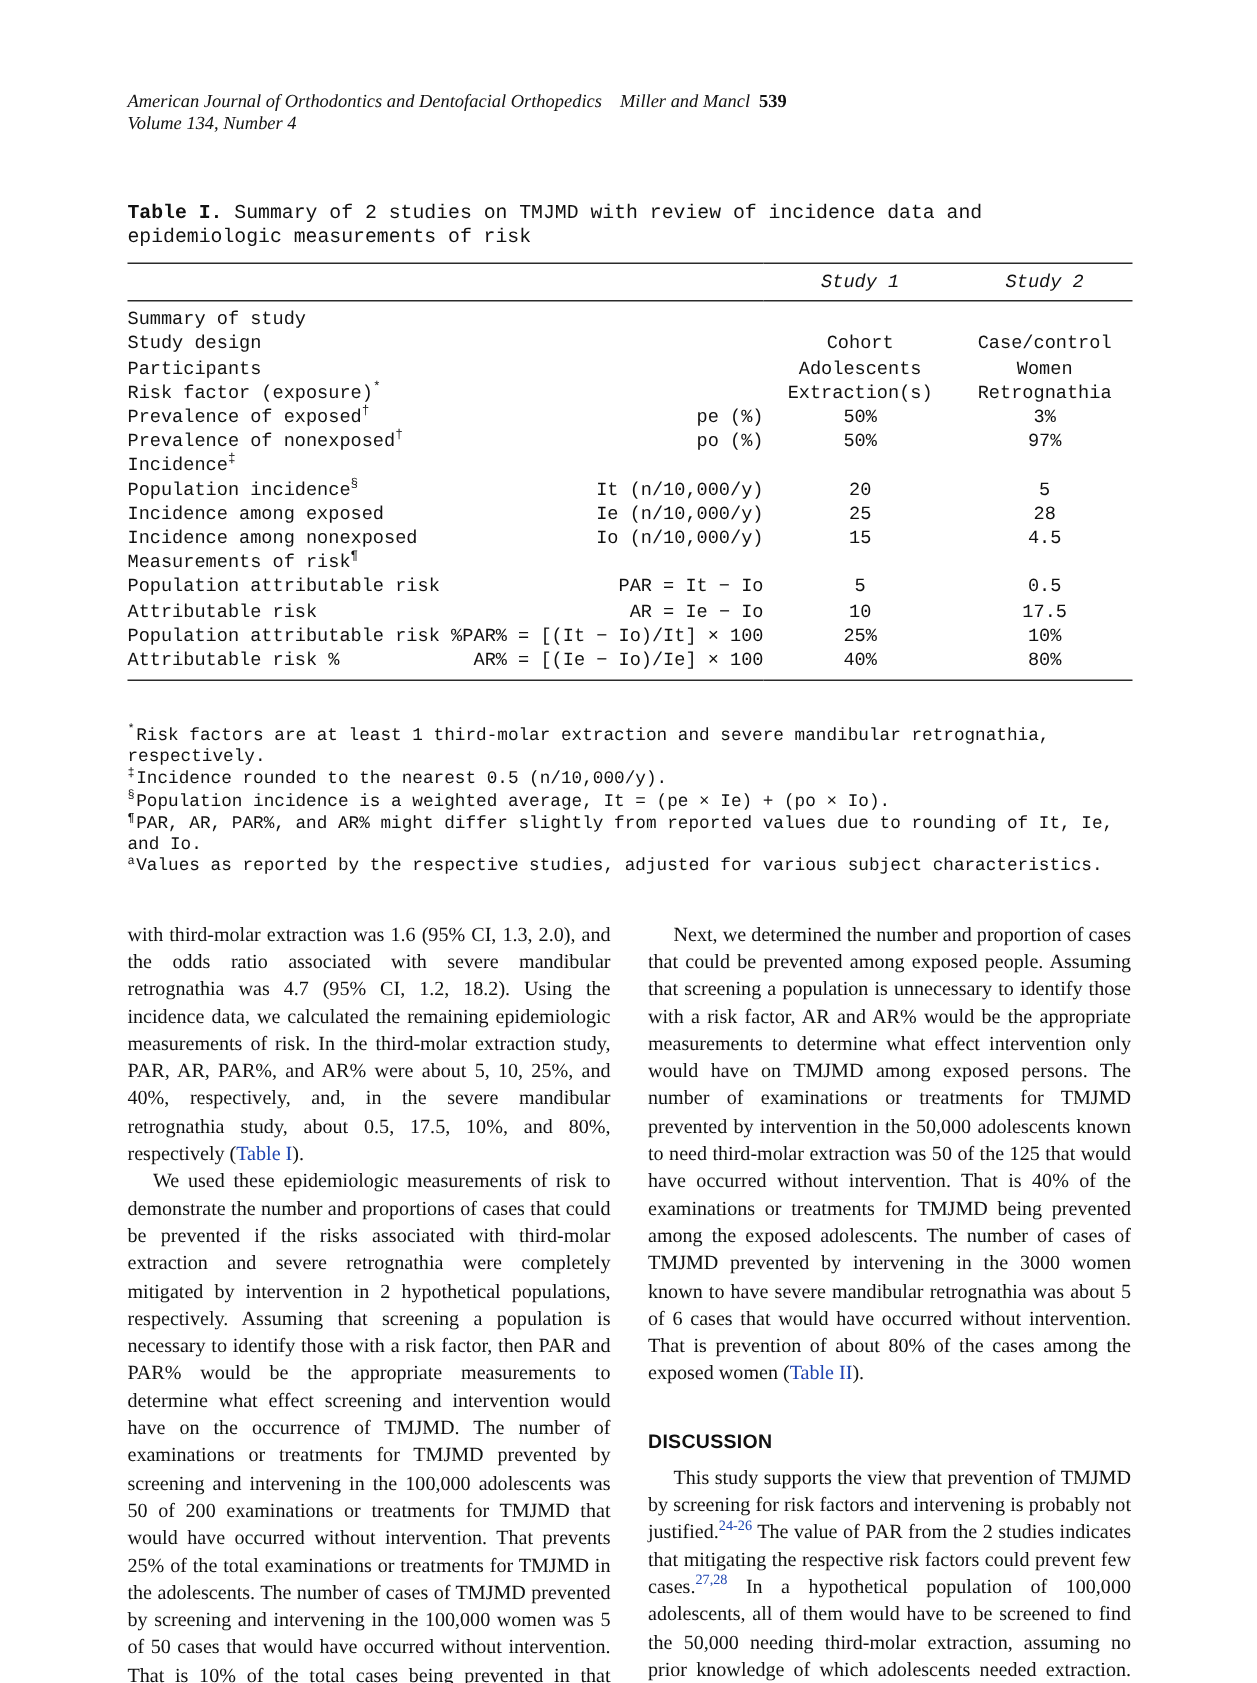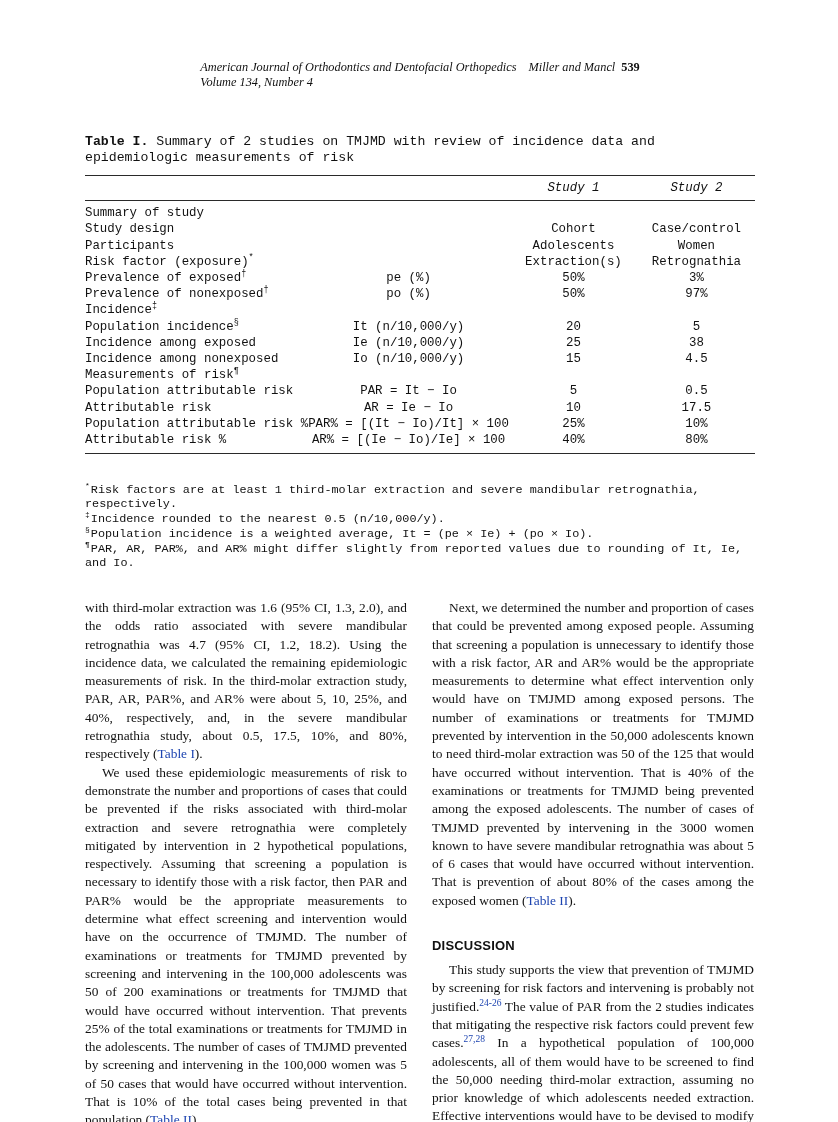--- a/index.html
+++ b/index.html
@@ -11,21 +11,21 @@
     background: #ffffff;
     padding: 60px 83px 0 85px;
     font-family: "Liberation Serif", serif;
     color: var(--text-color, #111111);
     overflow: hidden;
   }
 
   
   .running-head {
     display: flex;
-    justify-content: center;
+    justify-content: flex-start;
     align-items: flex-start;
     font-size: 12.3px;
     line-height: 15px;
   }
   .running-head .journal-block { font-style: italic; }
   .running-head .authors { font-style: italic; margin-left: 12px; }
   .running-head .page-num { font-style: normal; font-weight: bold; margin-left: 6px; }
 
   
   .table-block { margin-top: 44px; font-family: Liberation Mono, monospace; }
@@ -51,21 +51,21 @@
   }
   table.data-table thead th.hdr { font-style: italic; text-align: center; }
   table.data-table tbody tr:first-child td { padding-top: 5px; }
   table.data-table tbody tr:last-child td { padding-bottom: 5px; border-bottom: 1px solid #2a2a2a; }
   col.c-lbl { width: 30%; }
   col.c-frm { width: 30%; }
   col.c-v1  { width: 21%; }
   col.c-v2  { width: 19%; }
   td.lbl { text-align: left; padding-left: 14px; }
   td.sec { text-align: left; padding-left: 0; }
-  td.formula { text-align: center; }
+  td.formula { text-align: right; }
   td.val { text-align: center; }
   sup { font-size: 8.5px; line-height: 0; }
 
   
   .footnotes { margin-top: 29px; font-size: 11.8px; line-height: 14.2px; }
   .footnote { margin-bottom: 0.5px; }
   .footnote sup { font-size: 8px; margin-right: 1px; }
 
   
   .columns {
@@ -170,21 +170,21 @@
           <tr>
             <td class="lbl">Population incidence<sup>§</sup></td>
             <td class="formula">It (n/10,000/y)</td>
             <td class="val">20</td>
             <td class="val">5</td>
           </tr>
           <tr>
             <td class="lbl">Incidence among exposed</td>
             <td class="formula">Ie (n/10,000/y)</td>
             <td class="val">25</td>
-            <td class="val">38</td>
+            <td class="val">28</td>
           </tr>
           <tr>
             <td class="lbl">Incidence among nonexposed</td>
             <td class="formula">Io (n/10,000/y)</td>
             <td class="val">15</td>
             <td class="val">4.5</td>
           </tr>
           <tr>
             <td class="sec" colspan="4">Measurements of risk<sup>¶</sup></td>
           </tr>
@@ -213,20 +213,21 @@
             <td class="val">80%</td>
           </tr>
         </tbody>
     </table>
 
     <div class="footnotes">
         <div class="footnote"><sup>*</sup>Risk factors are at least 1 third-molar extraction and severe mandibular retrognathia, respectively.</div>
         <div class="footnote"><sup>‡</sup>Incidence rounded to the nearest 0.5 (n/10,000/y).</div>
         <div class="footnote"><sup>§</sup>Population incidence is a weighted average, It = (pe × Ie) + (po × Io).</div>
         <div class="footnote"><sup>¶</sup>PAR, AR, PAR%, and AR% might differ slightly from reported values due to rounding of It, Ie, and Io.</div>
+        <div class="footnote"><sup>a</sup>Values as reported by the respective studies, adjusted for various subject characteristics.</div>
       </div>
   </section>
 
   <main class="columns">
     <div class="col">
       <p class="para"><span>with third-molar extraction was 1.6 (95% CI, 1.3, 2.0), and the odds ratio associated with severe mandibular retrognathia was 4.7 (95% CI, 1.2, 18.2). Using the incidence data, we calculated the remaining epidemiologic measurements of risk. In the third-molar extraction study, PAR, AR, PAR%, and AR% were about 5, 10, 25%, and 40%, respectively, and, in the severe mandibular retrognathia study, about 0.5, 17.5, 10%, and 80%, respectively (</span><a class="link">Table I</a><span>).</span></p>
       <p class="para indent"><span>We used these epidemiologic measurements of risk to demonstrate the number and proportions of cases that could be prevented if the risks associated with third-molar extraction and severe retrognathia were completely mitigated by intervention in 2 hypothetical populations, respectively. Assuming that screening a population is necessary to identify those with a risk factor, then PAR and PAR% would be the appropriate measurements to determine what effect screening and intervention would have on the occurrence of TMJMD. The number of examinations or treatments for TMJMD prevented by screening and intervening in the 100,000 adolescents was 50 of 200 examinations or treatments for TMJMD that would have occurred without intervention. That prevents 25% of the total examinations or treatments for TMJMD in the adolescents. The number of cases of TMJMD prevented by screening and intervening in the 100,000 women was 5 of 50 cases that would have occurred without intervention. That is 10% of the total cases being prevented in that population (</span><a class="link">Table II</a><span>).</span></p>
     </div>
 
     <div class="col">

